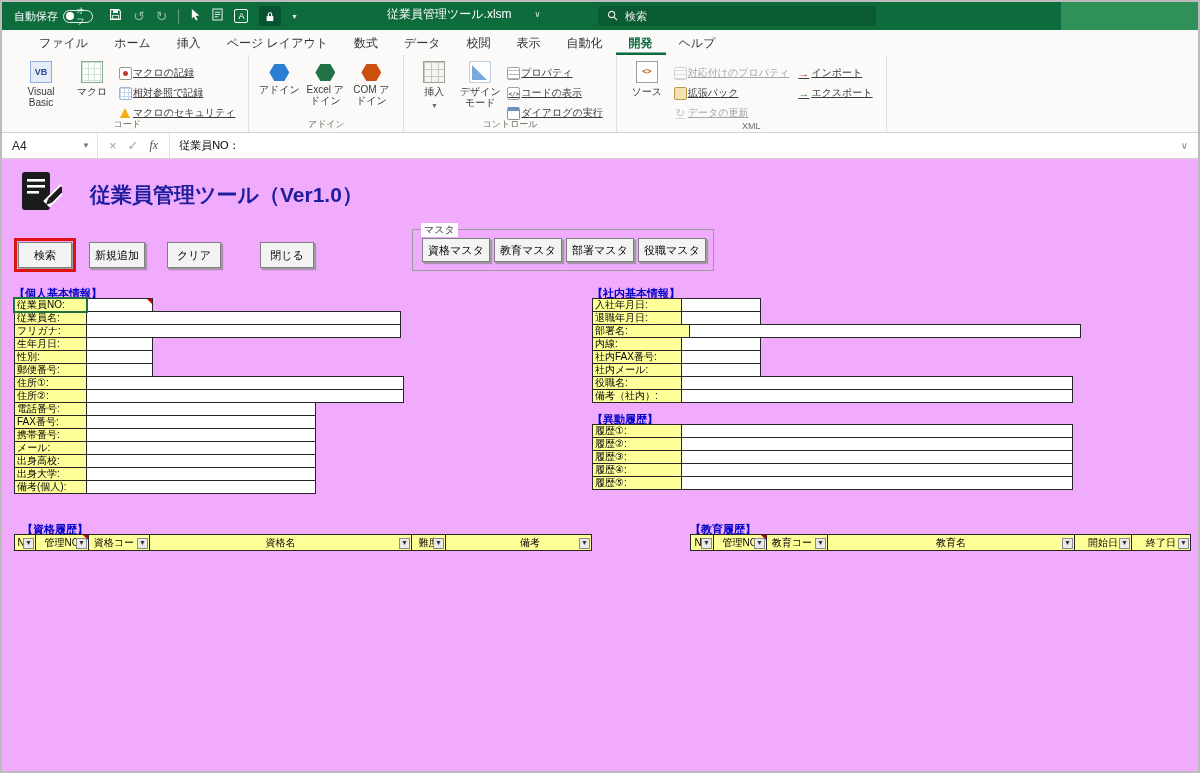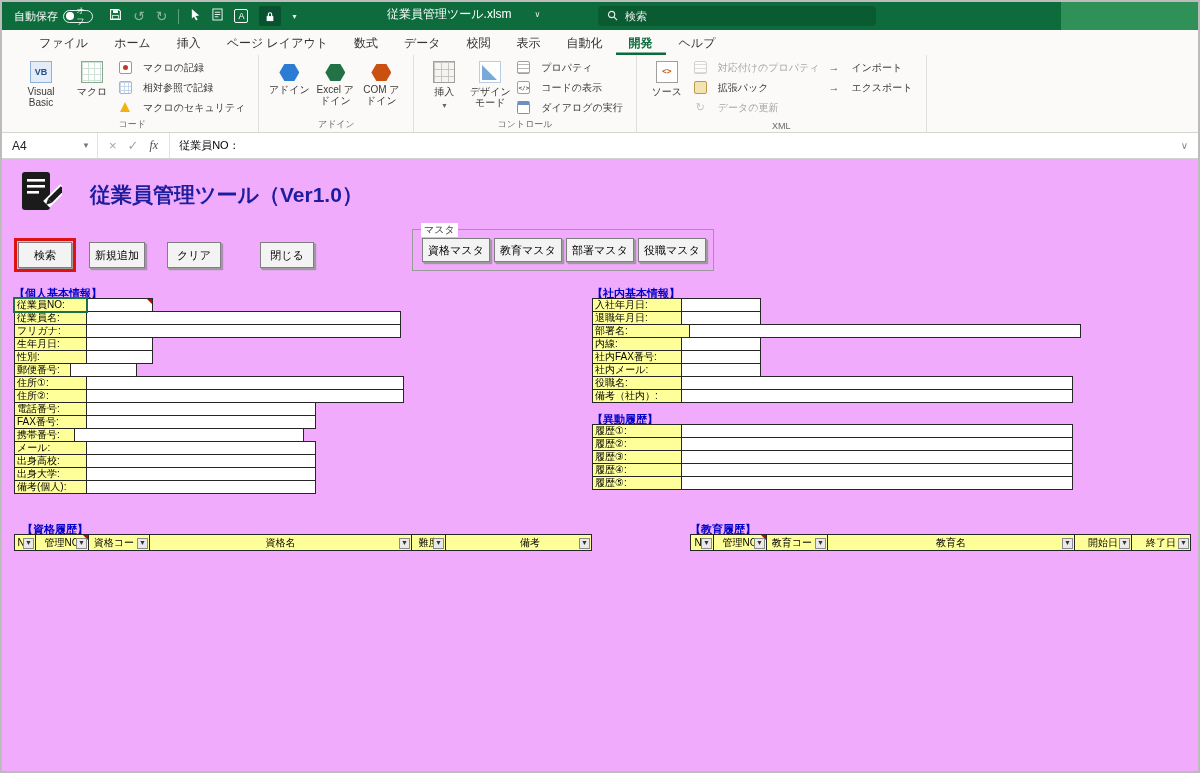--- a/index.html
+++ b/index.html
@@ -31,21 +31,21 @@
 
   
   .ribbon{position:absolute;top:53px;left:0;right:0;height:78px;background:#fbfaf8;border-bottom:1px solid #d6d4d1;display:flex;align-items:stretch;padding-left:4px;}
   .rgroup{position:relative;display:flex;align-items:flex-start;padding:3px 9px 15px 7px;border-right:1px solid #e2e0dc;}
   .rgroup-label{position:absolute;left:0;right:0;bottom:1px;text-align:center;font-size:9px;color:#6a6865;}
   .rbig{display:flex;flex-direction:column;align-items:center;width:46px;padding:3px 1px;font-size:10px;line-height:11px;color:#3b3a39;text-align:center;gap:3px;border-radius:3px;}
   .rbig.wide{width:56px;}
   .bicon{width:22px;height:22px;display:block;}
   .bb-caret{font-size:7px;color:#6a6865;}
   .rcol{display:flex;flex-direction:column;gap:1px;padding-top:3px;}
-  .rsmall{display:flex;align-items:flex-start;gap:11px;font-size:10px;color:#3b3a39;height:19px;padding:0 4px;white-space:nowrap;}
+  .rsmall{display:flex;align-items:flex-end;gap:1px;font-size:10px;color:#3b3a39;height:19px;padding:0 4px;white-space:nowrap;text-decoration:underline;}
   .rsmall.disabled{color:#a8a6a4;}
   .rsmall.disabled .sicon{opacity:.45;}
   .sicon{width:13px;height:13px;flex:none;display:inline-block;position:relative;border-radius:2px;}
 
   .b-vb{background:#e3ecf7;border:1px solid #8fb0d8;color:#24508f;font-weight:700;font-size:9px;line-height:20px;text-align:center;}
   .b-vb::after{content:"VB";}
   .b-macro{background:#fff;border:1px solid #8aa893;background-image:linear-gradient(#cfe3d4 1px,transparent 1px),linear-gradient(90deg,#cfe3d4 1px,transparent 1px);background-size:6px 6px;}
   .hexb{width:20px;height:17px;margin-top:3px;clip-path:polygon(25% 0,75% 0,100% 50%,75% 100%,25% 100%,0 50%);}
   .hex-blue{background:#2b7cd3;}
   .hex-green{background:#217346;}
@@ -357,41 +357,41 @@
         </div>
         <div class="frow">
           <div class="fcell flabel" style="width: 73px;">生年月日:</div>
           <div class="fcell finput" style="width: 67px;"></div>
         </div>
         <div class="frow">
           <div class="fcell flabel" style="width: 73px;">性別:</div>
           <div class="fcell finput" style="width: 67px;"></div>
         </div>
         <div class="frow">
-          <div class="fcell flabel" style="width: 57px;">郵便番号:</div>
+          <div class="fcell flabel" style="width: 73px;">郵便番号:</div>
           <div class="fcell finput" style="width: 67px;"></div>
         </div>
         <div class="frow">
           <div class="fcell flabel" style="width: 73px;">住所①:</div>
           <div class="fcell finput" style="width: 318px;"></div>
         </div>
         <div class="frow">
           <div class="fcell flabel" style="width: 73px;">住所②:</div>
           <div class="fcell finput" style="width: 318px;"></div>
         </div>
         <div class="frow">
           <div class="fcell flabel" style="width: 73px;">電話番号:</div>
           <div class="fcell finput" style="width: 230px;"></div>
         </div>
         <div class="frow">
           <div class="fcell flabel" style="width: 73px;">FAX番号:</div>
           <div class="fcell finput" style="width: 230px;"></div>
         </div>
         <div class="frow">
-          <div class="fcell flabel" style="width: 61px;">携帯番号:</div>
+          <div class="fcell flabel" style="width: 73px;">携帯番号:</div>
           <div class="fcell finput" style="width: 230px;"></div>
         </div>
         <div class="frow">
           <div class="fcell flabel" style="width: 73px;">メール:</div>
           <div class="fcell finput" style="width: 230px;"></div>
         </div>
         <div class="frow">
           <div class="fcell flabel" style="width: 73px;">出身高校:</div>
           <div class="fcell finput" style="width: 230px;"></div>
         </div>

